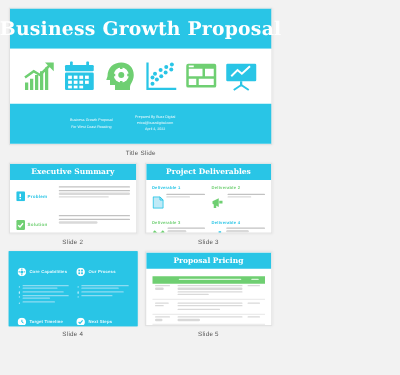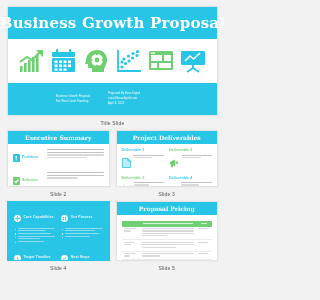--- a/index.html
+++ b/index.html
@@ -17,20 +17,21 @@
     position:relative;
   }
   
   .title-slide{
     width:211px;height:110px;
     background:#ffffff;
     border:1px solid #e2e2e2;
     box-sizing:border-box;
     display:flex;flex-direction:column;
     box-shadow:0 0 2px rgba(0,0,0,.06);
+    text-align:center;
   }
   .ts-header{
     background:#29c5e6;
     height:32px;flex:0 0 32px;
     display:flex;align-items:center;justify-content:center;
   }
   .ts-header .t{
     font-family:"DejaVu Serif", serif;
     font-weight:bold;
     font-size:15px;

